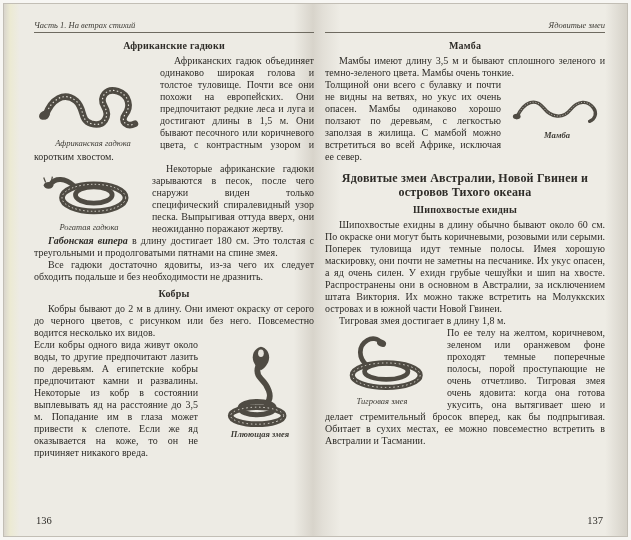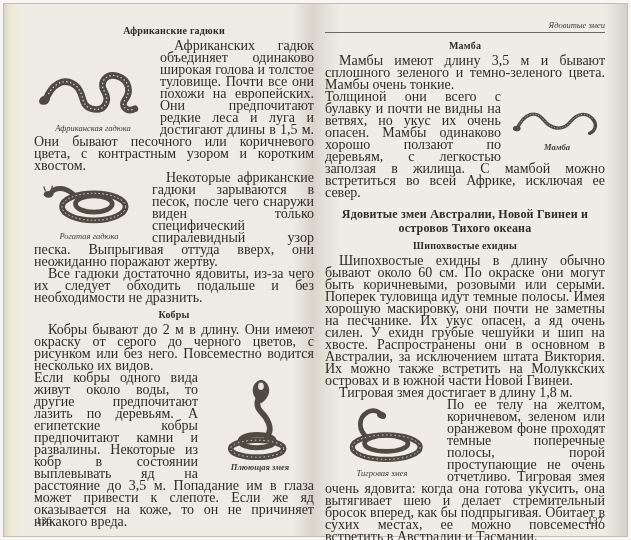--- a/index.html
+++ b/index.html
@@ -19,38 +19,41 @@
   .left-page{left:30px;}
   .right-page{left:321px;}
   .runhead{
     font-style:italic;font-size:8.5px;color:#3c3a34;
     padding-bottom:2px;border-bottom:1px solid #6e6a60;margin-bottom:7px;
   }
   .left-page .runhead{text-align:left;}
   .right-page .runhead{text-align:right;}
   h2{font-size:10px;font-weight:bold;text-align:center;margin:5px 0 4px;letter-spacing:.2px;}
   .big-title{font-size:12px;line-height:13.5px;margin:9px 12px 5px;clear:both;}
-  p{font-size:14px;line-height:12px;text-align:justify;margin:0;text-indent:14px;}
+  p{font-size:10px;line-height:12px;text-align:justify;margin:0;text-indent:14px;}
   p.cont{text-indent:0;}
   .lead{font-weight:bold;font-style:italic;}
   figure{margin:2px 0 3px;}
   .fl{float:left;margin-right:8px;}
   .fr{float:right;margin-left:8px;font-weight:bold;}
   figcaption{font-style:italic;font-size:8.5px;text-align:center;line-height:10px;margin-top:1px;color:#3c3a34;}
   .pagenum{position:absolute;bottom:2px;font-weight:normal;font-size:10.5px;}
   .left-page .pagenum{left:2px;}
   .right-page .pagenum{right:2px;}
   svg{display:block;margin:0 auto;}
 </style>
 </head>
 <body>
 
 <div class="scan">
 
   <div class="page left-page">
+    <div class="runhead">
+      <span>Часть 1. На ветрах стихий</span>
+    </div>
 
     <h2>Африканские гадюки</h2>
 
     <figure class="fl" style="width:118px;">
       <svg viewBox="0 0 120 84" width="116" height="80">
         <path d="M10 62 C 16 44, 30 36, 42 46 C 52 55, 46 66, 58 70 C 72 74, 78 62, 72 52 C 66 42, 74 32, 86 36 C 98 40, 100 52, 94 60 C 88 68, 96 74, 104 70" fill="none" stroke="#4f4b43" stroke-width="7" stroke-linecap="round"></path>
         <path d="M10 62 C 16 44, 30 36, 42 46 C 52 55, 46 66, 58 70 C 72 74, 78 62, 72 52 C 66 42, 74 32, 86 36 C 98 40, 100 52, 94 60 C 88 68, 96 74, 104 70" fill="none" stroke="#e7e4dc" stroke-width="1.2" stroke-dasharray="1.5 2.5"></path>
         <ellipse cx="9" cy="61" rx="6" ry="4.5" fill="#4f4b43" transform="rotate(-30 9 61)"></ellipse>
       </svg>
       <figcaption>Африканская гадюка</figcaption>
@@ -64,20 +67,21 @@
         <ellipse cx="60" cy="31" rx="19" ry="8.5" fill="none" stroke="#4f4b43" stroke-width="5"></ellipse>
         <path d="M40 22 C 30 13, 20 13, 15 20" fill="none" stroke="#4f4b43" stroke-width="5" stroke-linecap="round"></path>
         <ellipse cx="13" cy="21" rx="5" ry="3.5" fill="#4f4b43"></ellipse>
         <path d="M10 18 l-2 -5 M16 17 l1 -5" stroke="#4f4b43" stroke-width="1.3" fill="none"></path>
         <ellipse cx="60" cy="34" rx="33" ry="14" fill="none" stroke="#e7e4dc" stroke-width="1" stroke-dasharray="1.5 2.5"></ellipse>
       </svg>
       <figcaption>Рогатая гадюка</figcaption>
     </figure>
 
     <p>Некоторые африканские гадюки зарываются в песок, после чего снаружи виден только специфический спиралевидный узор песка. Выпрыгивая оттуда вверх, они неожиданно поражают жертву.</p>
+    <p><span class="lead">Габонская випера</span><span> в длину достигает 180 см. Это толстая с треугольными и продолговатыми пятнами на спине змея.</span></p>
     <p>Все гадюки достаточно ядовиты, из-за чего их следует обходить подальше и без необходимости не дразнить.</p>
 
     <h2 style="clear:both;">Кобры</h2>
 
     <p>Кобры бывают до 2 м в длину. Они имеют окраску от серого до черного цветов, с рисунком или без него. Повсеместно водится несколько их видов.</p>
 
     <figure class="fr" style="width:108px;">
       <svg viewBox="0 0 110 92" width="104" height="87">
         <ellipse cx="52" cy="79" rx="28" ry="9" fill="none" stroke="#4f4b43" stroke-width="6"></ellipse>
         <ellipse cx="52" cy="71" rx="18" ry="7" fill="none" stroke="#4f4b43" stroke-width="5.5"></ellipse>

